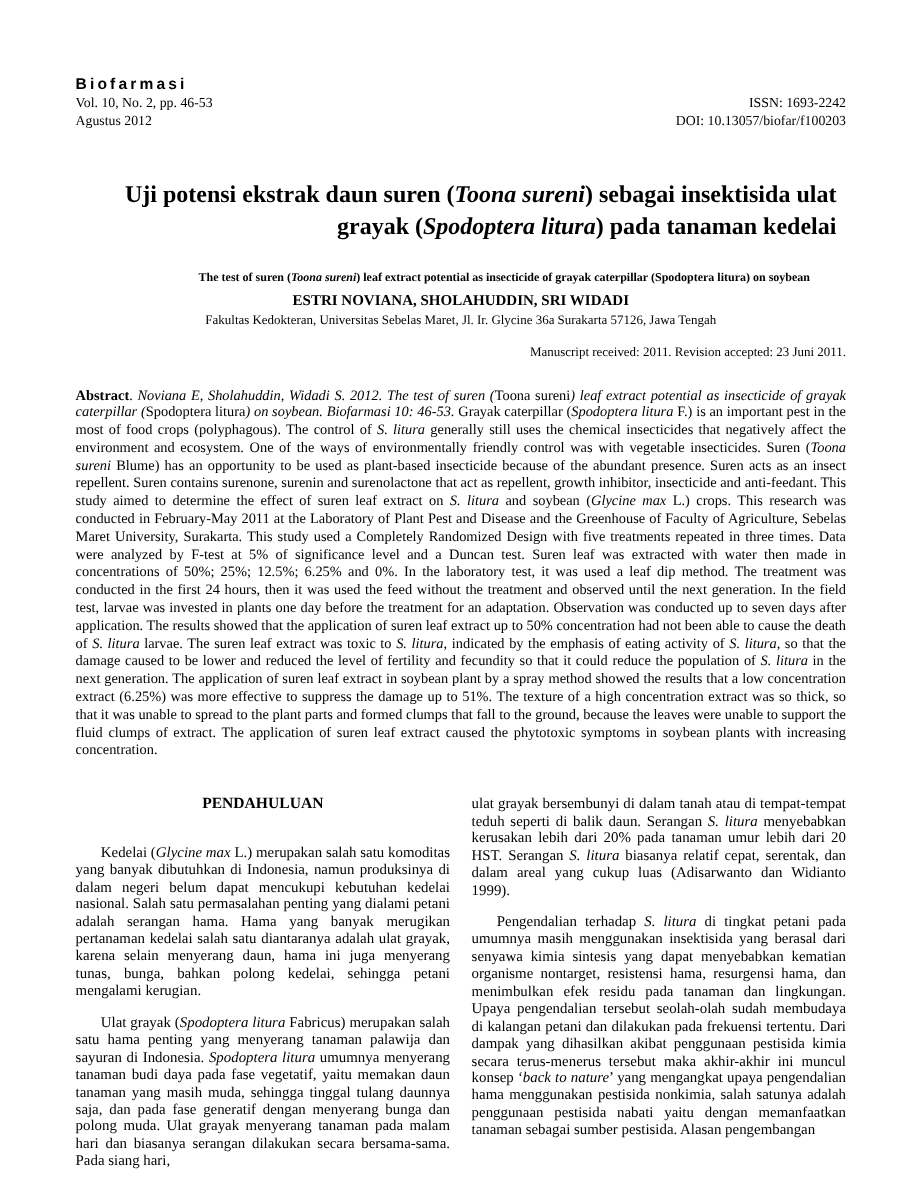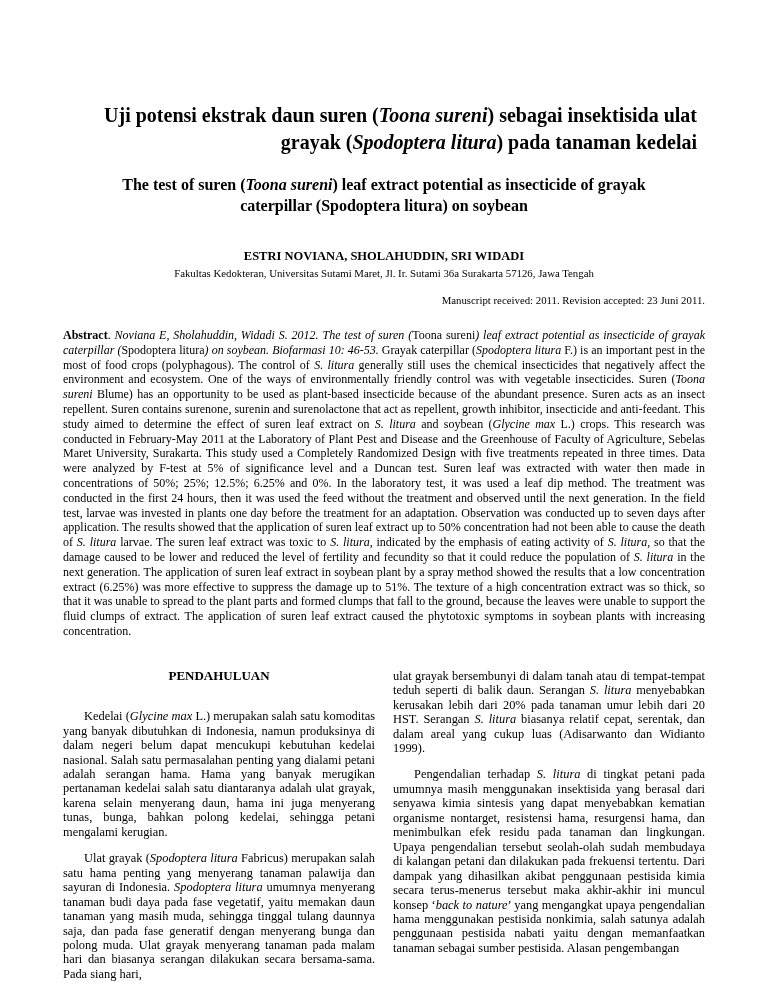--- a/index.html
+++ b/index.html
@@ -38,29 +38,28 @@
   
   .title-id {
     margin: 40px 8px 0 8px;
     text-align: right;
     font-size: 20px;
     line-height: 27px;
     font-weight: bold;
   }
   .title-en {
     margin: 19px 30px 0 30px;
-    text-align: center;
-    font-size: 16px;
+    text-align: right;
+    font-size: 10px;
     line-height: 20.5px;
     font-weight: bold;
   }
 
   
   .authors {
-    margin-top: 33px;
     text-align: center;
     font-weight: bold;
     font-size: 12.5px;
     line-height: 15px;
   }
   .affiliation {
     margin-top: 2px;
     text-align: center;
     font-size: 10.8px;
     line-height: 14px;
@@ -104,27 +103,38 @@
     text-align: center;
   }
   .col p { margin: 0; }
   .col p.indent { text-indent: 21px; margin-top: 12px; }
 </style>
 </head>
 <body>
 
 <div class="page">
 
+  <header class="masthead">
+    <div class="mast-left">
+      <div class="journal-name">Biofarmasi</div>
+      <div>Vol. 10, No. 2, pp. 46-53</div>
+      <div>Agustus 2012</div>
+    </div>
+    <div class="mast-right">
+      <div>ISSN: 1693-2242</div>
+      <div>DOI: 10.13057/biofar/f100203</div>
+    </div>
+  </header>
 
   <h1 class="title-id">Uji potensi ekstrak daun suren (<i>Toona sureni</i>) sebagai insektisida ulat grayak (<i>Spodoptera litura</i>) pada tanaman kedelai</h1>
 
   <h2 class="title-en">The test of suren (<i>Toona sureni</i>) leaf extract potential as insecticide of grayak caterpillar (Spodoptera litura) on soybean</h2>
 
   <div class="authors">ESTRI NOVIANA, SHOLAHUDDIN, SRI WIDADI</div>
-  <div class="affiliation">Fakultas Kedokteran, Universitas Sutami Maret, Jl. Ir. Sutami 36a Surakarta 57126, Jawa Tengah</div>
+  <div class="affiliation">Fakultas Kedokteran, Universitas Sebelas Maret, Jl. Ir. Glycine 36a Surakarta 57126, Jawa Tengah</div>
   <div class="manuscript">Manuscript received: 2011. Revision accepted: 23 Juni 2011.</div>
 
   <p class="abstract"><b>Abstract</b>. <i>Noviana E, Sholahuddin, Widadi S. 2012. The test of suren (</i>Toona sureni<i>) leaf extract potential as insecticide of grayak caterpillar (</i>Spodoptera litura<i>) on soybean. Biofarmasi 10: 46-53.</i> Grayak caterpillar (<i>Spodoptera litura</i> F.) is an important pest in the most of food crops (polyphagous). The control of <i>S. litura</i> generally still uses the chemical insecticides that negatively affect the environment and ecosystem. One of the ways of environmentally friendly control was with vegetable insecticides. Suren (<i>Toona sureni</i> Blume) has an opportunity to be used as plant-based insecticide because of the abundant presence. Suren acts as an insect repellent. Suren contains surenone, surenin and surenolactone that act as repellent, growth inhibitor, insecticide and anti-feedant. This study aimed to determine the effect of suren leaf extract on <i>S. litura</i> and soybean (<i>Glycine max</i> L.) crops. This research was conducted in February-May 2011 at the Laboratory of Plant Pest and Disease and the Greenhouse of Faculty of Agriculture, Sebelas Maret University, Surakarta. This study used a Completely Randomized Design with five treatments repeated in three times. Data were analyzed by F-test at 5% of significance level and a Duncan test. Suren leaf was extracted with water then made in concentrations of 50%; 25%; 12.5%; 6.25% and 0%. In the laboratory test, it was used a leaf dip method. The treatment was conducted in the first 24 hours, then it was used the feed without the treatment and observed until the next generation. In the field test, larvae was invested in plants one day before the treatment for an adaptation. Observation was conducted up to seven days after application. The results showed that the application of suren leaf extract up to 50% concentration had not been able to cause the death of <i>S. litura</i> larvae. The suren leaf extract was toxic to <i>S. litura</i>, indicated by the emphasis of eating activity of <i>S. litura</i>, so that the damage caused to be lower and reduced the level of fertility and fecundity so that it could reduce the population of <i>S. litura</i> in the next generation. The application of suren leaf extract in soybean plant by a spray method showed the results that a low concentration extract (6.25%) was more effective to suppress the damage up to 51%. The texture of a high concentration extract was so thick, so that it was unable to spread to the plant parts and formed clumps that fall to the ground, because the leaves were unable to support the fluid clumps of extract. The application of suren leaf extract caused the phytotoxic symptoms in soybean plants with increasing concentration.</p>
 
 
   <div class="columns">
     <div class="col">
       <h3>PENDAHULUAN</h3>
       <p class="indent">Kedelai (<i>Glycine max</i> L.) merupakan salah satu komoditas yang banyak dibutuhkan di Indonesia, namun produksinya di dalam negeri belum dapat mencukupi kebutuhan kedelai nasional. Salah satu permasalahan penting yang dialami petani adalah serangan hama. Hama yang banyak merugikan pertanaman kedelai salah satu diantaranya adalah ulat grayak, karena selain menyerang daun, hama ini juga menyerang tunas, bunga, bahkan polong kedelai, sehingga petani mengalami kerugian.</p>
       <p class="indent">Ulat grayak (<i>Spodoptera litura</i> Fabricus) merupakan salah satu hama penting yang menyerang tanaman palawija dan sayuran di Indonesia. <i>Spodoptera litura</i> umumnya menyerang tanaman budi daya pada fase vegetatif, yaitu memakan daun tanaman yang masih muda, sehingga tinggal tulang daunnya saja, dan pada fase generatif dengan menyerang bunga dan polong muda. Ulat grayak menyerang tanaman pada malam hari dan biasanya serangan dilakukan secara bersama-sama. Pada siang hari,</p>

